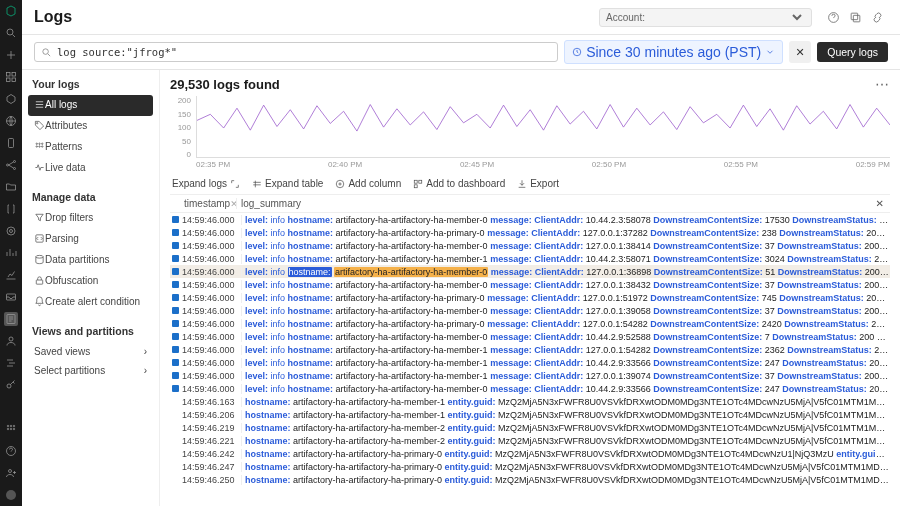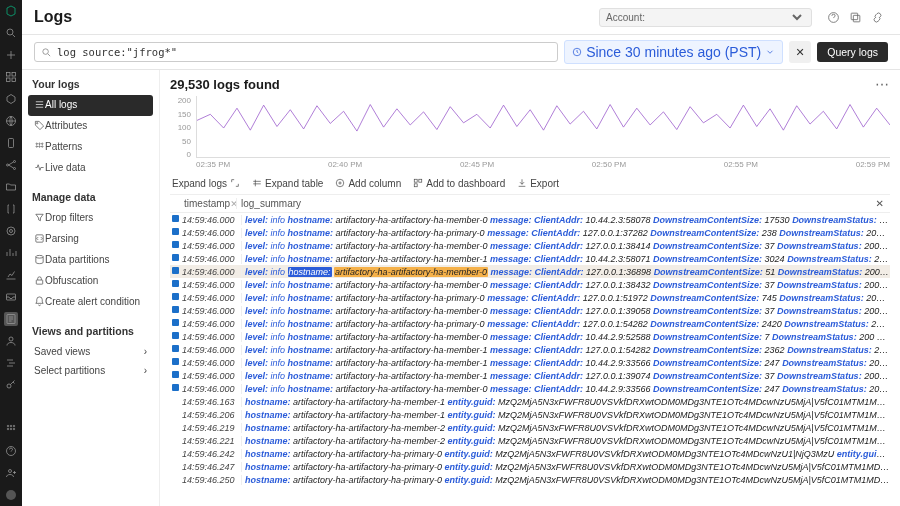--- a/index.html
+++ b/index.html
@@ -37,30 +37,30 @@
 .results { flex:1; display:flex; flex-direction:column; min-width:0; padding:6px 10px 0 10px; }
 .res-hdr { display:flex; align-items:center; justify-content:space-between; margin-bottom:4px; }
 .res-hdr b { font-size:13px; }
 .res-hdr .dots { cursor:pointer; color:#666; font-size:14px; letter-spacing:1px; }
 .chart { position:relative; height:75px; margin-bottom:2px; }
 .chart .yaxis { position:absolute; left:0; top:0; bottom:12px; width:24px; display:flex; flex-direction:column; justify-content:space-between; font-size:8px; color:#999; text-align:right; padding-right:3px; }
 .chart .plot { margin-left:26px; height:62px; border-bottom:1px solid #ddd; border-left:1px solid #ddd; position:relative; overflow:hidden; }
 .chart .plot svg { width:100%; height:100%; }
 .chart .xaxis { margin-left:26px; display:flex; justify-content:space-between; font-size:8px; color:#999; padding-top:2px; }
 .toolbar { display:flex; align-items:center; gap:12px; padding:5px 2px; font-size:10px; color:#444; border-bottom:1px solid #eee; }
-.toolbar .tb { display:flex; align-items:flex-start; gap:3px; cursor:pointer; }
+.toolbar .tb { display:flex; align-items:center; gap:3px; cursor:pointer; }
 .toolbar .tb svg { width:10px; height:10px; stroke:currentColor; fill:none; stroke-width:1.6; }
 .table { flex:1; display:flex; flex-direction:column; min-height:0; }
 .th { display:flex; border-bottom:1px solid #eee; font-size:10px; color:#555; padding:3px 0; }
 .th .c-ts { width:66px; padding-left:14px; }
 .th .c-sum { flex:1; padding-left:4px; display:flex; align-items:center; }
 .th .sumx { margin-left:auto; padding-right:6px; cursor:pointer; }
 .th .ts-x { margin-left:auto; padding-right:4px; cursor:pointer; font-size:9px; color:#aaa; }
 .rows { flex:1; overflow-y:auto; overflow-x:hidden; font-family:Menlo,Consolas,monospace; font-size:9px; }
-.row { display:flex; padding:1.5px 0; white-space:nowrap;font-style:italic; }
+.row { display:flex; align-items:center; padding:1.5px 0; white-space:nowrap; }
 .row.hl { background:#f2ede6; }
 .row .sq { width:7px; height:7px; border-radius:1px; margin:0 3px 0 2px; flex-shrink:0; }
 .row .sq.blue { background:#1b6fc9; }
 .row .ts { width:56px; flex-shrink:0; color:#444; }
 .row .sep { width:1px; height:10px; background:#eee; margin:0 3px; flex-shrink:0; }
 .row .sum { flex:1; overflow:hidden; text-overflow:ellipsis; color:#222; }
 .k { color:#2b5cd9; font-weight:600; }
 .lvl { color:#2b5cd9; }
 .hn-hl { background:#2b5cd9; color:#fff; padding:0 1px; border-radius:1px; }
 .val-hl { background:#f5b14a; color:#222; padding:0 1px; border-radius:1px; }

